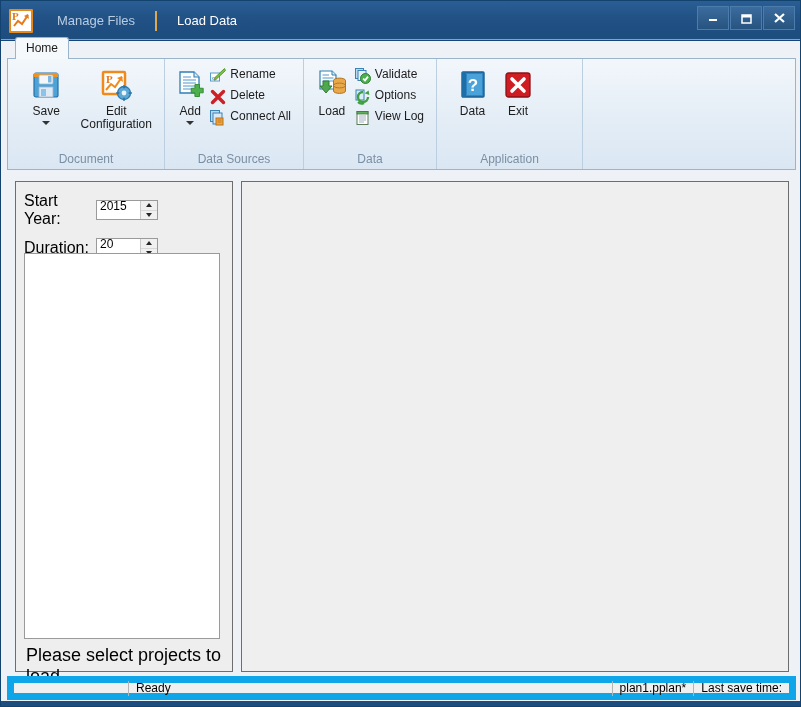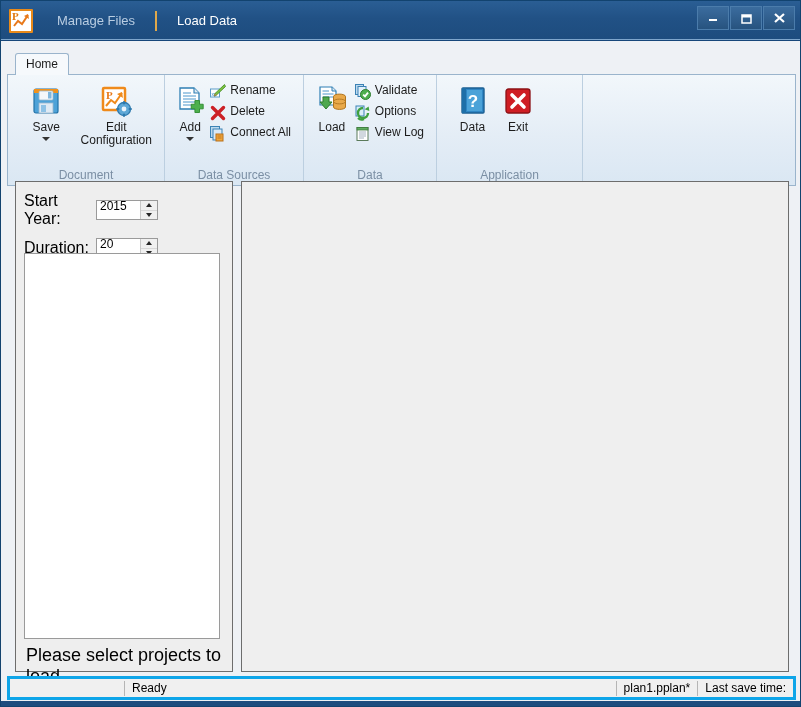--- a/index.html
+++ b/index.html
@@ -102,21 +102,21 @@
     display: flex;
     align-items: center;
     justify-content: center;
     cursor: default;
   }
   .win-btn svg { display: block; }
 
   
   .ribbon {
     position: absolute;
-    left: 6px; top: 52px;
+    left: 6px; top: 36px;
     width: 789px;
     height: 134px;
     box-sizing: border-box;
   }
   .tabstrip {
     height: 22px;
     position: relative;
     background: transparent;
   }
   .tab {
@@ -316,21 +316,21 @@
   }
 
   
   .statusbar {
     position: absolute;
     left: 6px; top: 675px;
     width: 789px;
     height: 24px;
     box-sizing: border-box;
     background: #f0f0f0;
-    border: 3px solid #0ea5e9;
+    border: 7px solid #0ea5e9;
     display: flex;
     align-items: center;
     font-size: 12px;
     color: #000;
   }
   .sb-sep {
     width: 1px;
     height: 15px;
     background: #b5b5b5;
     flex: 0 0 auto;

